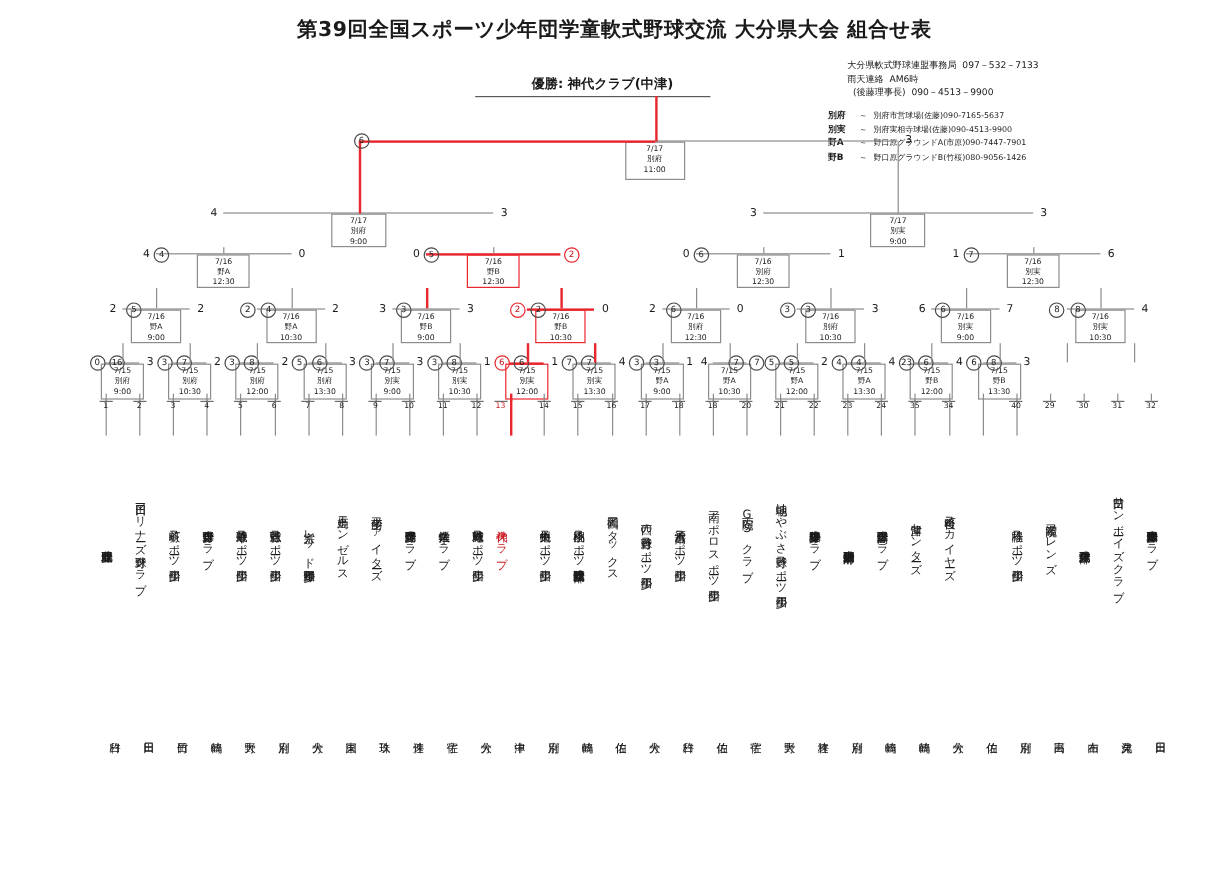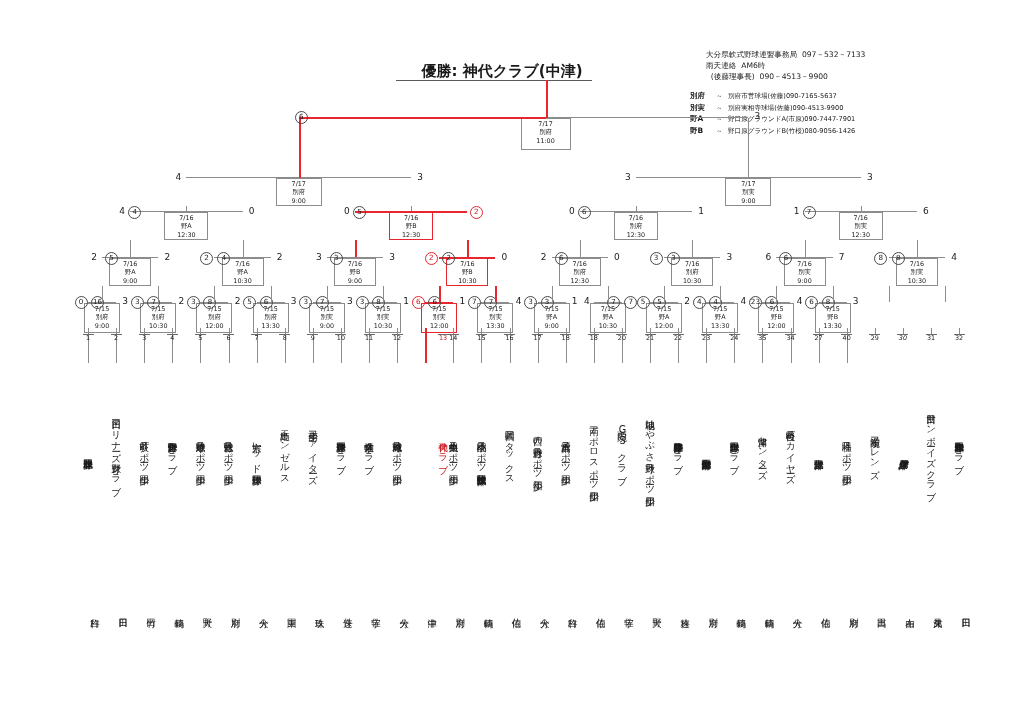--- a/index.html
+++ b/index.html
@@ -24,21 +24,21 @@
   #info-right{top:50px;left:706px;}
   #venue-legend{top:90px;left:690px;font-size:6.6px;line-height:1.58;}
   .vl-row{display:flex;align-items:baseline;}
   .vl-code{width:26px;font-weight:bold;font-size:7.4px;}
   .vl-tilde{width:12px;}
   .vl-desc{white-space:pre;}
 
   
   #champion{
     top:62px;left:382px;width:240px;text-align:center;
-    font-size:15px;font-weight:bold;
+    font-size:11px;font-weight:bold;
   }
   #champ-line{top:80px;left:396px;width:196px;height:1px;background:#5a5a5a;}
 
   
   .ln{background:#8c8c8c;}
   .ln.v{width:1px;}
   .ln.h{height:1px;}
   .ln.red{background:#e8262d;}
   .ln.red.v{width:2px;}
   .ln.red.h{height:2px;}
@@ -85,20 +85,21 @@
   .city-wrap{position:absolute;top:0;width:26px;text-align:center;}
 
   
   #footer{top:658px;left:366px;font-size:7.4px;line-height:1.6;white-space:pre;}
 </style>
 </head>
 <body>
 
 <div class="page">
 
+  <div class="abs" id="title">第39回全国スポーツ少年団学童軟式野球交流  大分県大会  組合せ表</div>
 
 
   <div class="abs info" id="info-right">大分県軟式野球連盟事務局  097－532－7133
 雨天連絡  AM6時
   (後藤理事長)  090－4513－9900</div>
 
   <div class="abs" id="venue-legend">
     <div class="vl-row">
       <span class="vl-code">別府</span>
       <span class="vl-tilde">～</span>
@@ -484,38 +485,37 @@
       <div class="team" style="left: 131.2px; top: 0px;"><span class="num">3</span><span class="nm">荻町スポーツ少年団</span></div>
       <div class="team" style="left: 159.3px; top: 0px;"><span class="num">4</span><span class="nm">少年野球吉野クラブ</span></div>
       <div class="team" style="left: 187.4px; top: 0px;"><span class="num">5</span><span class="nm">千歳野球スポーツ少年団</span></div>
       <div class="team" style="left: 215.5px; top: 0px;"><span class="num">6</span><span class="nm">吉弘野球スポーツ少年団</span></div>
       <div class="team" style="left: 243.6px; top: 0px;"><span class="num">7</span><span class="nm">宗方レッド少年野球団</span></div>
       <div class="team" style="left: 271.7px; top: 0px;"><span class="num">8</span><span class="nm">姫島エンゼルス</span></div>
       <div class="team" style="left: 299.8px; top: 0px;"><span class="num">9</span><span class="nm">南少年ファイターズ</span></div>
       <div class="team" style="left: 327.9px; top: 0px;"><span class="num">10</span><span class="nm">豊岡少年野球クラブ</span></div>
       <div class="team" style="left: 356px; top: 0px;"><span class="num">11</span><span class="nm">宇佐八幡クラブ</span></div>
       <div class="team" style="left: 384.1px; top: 0px;"><span class="num">12</span><span class="nm">城南野球スポーツ少年団</span></div>
-      <div class="team champ" style="left: 430px; top: 0px;"><span class="num">13</span><span class="nm">神代クラブ</span></div>
+      <div class="team champ" style="left: 404px; top: 0px;"><span class="num">13</span><span class="nm">神代クラブ</span></div>
       <div class="team" style="left: 440.3px; top: 0px;"><span class="num">14</span><span class="nm">亀川中央スポーツ少年団</span></div>
       <div class="team" style="left: 468.4px; top: 0px;"><span class="num">15</span><span class="nm">桃園小スポーツ少年団軟式野球部</span></div>
       <div class="team" style="left: 496.5px; top: 0px;"><span class="num">16</span><span class="nm">鶴岡アタックス</span></div>
       <div class="team" style="left: 524.6px; top: 0px;"><span class="num">17</span><span class="nm">西の台野球スポーツ少年団</span></div>
       <div class="team" style="left: 552.7px; top: 0px;"><span class="num">18</span><span class="nm">市浜戸高スポーツ少年団</span></div>
       <div class="team" style="left: 580.8px; top: 0px;"><span class="num">18</span><span class="nm">南アポロスポーツ少年団</span></div>
       <div class="team" style="left: 608.9px; top: 0px;"><span class="num">20</span><span class="nm">丙院GSクラブ</span></div>
       <div class="team" style="left: 637px; top: 0px;"><span class="num">21</span><span class="nm">朝地はやぶさ野球スポーツ少年団</span></div>
       <div class="team" style="left: 665.1px; top: 0px;"><span class="num">22</span><span class="nm">杵築隊牛少年野球クラブ</span></div>
       <div class="team" style="left: 693.2px; top: 0px;"><span class="num">23</span><span class="nm">別府大平山少年野球部</span></div>
       <div class="team" style="left: 721.3px; top: 0px;"><span class="num">24</span><span class="nm">高田少年野球クラブ</span></div>
       <div class="team" style="left: 749.4px; top: 0px;"><span class="num">35</span><span class="nm">津留センターズ</span></div>
       <div class="team" style="left: 777.5px; top: 0px;"><span class="num">34</span><span class="nm">後町台スカイヤーズ</span></div>
-      <div class="team" style="left: 805.6px; top: 0px;"><span class="num">27</span><span class="nm">上人少年野球部</span></div>
       <div class="team" style="left: 833.7px; top: 0px;"><span class="num">40</span><span class="nm">桂陽スポーツ少年団</span></div>
       <div class="team" style="left: 861.8px; top: 0px;"><span class="num">29</span><span class="nm">湯布院フレンズ</span></div>
-      <div class="team" style="left: 889.9px; top: 0px; font-style: italic;"><span class="num">30</span><span class="nm">津久見少年野球部</span></div>
+      <div class="team" style="left: 889.9px; top: 0px;"><span class="num">30</span><span class="nm">津久見少年野球部</span></div>
       <div class="team" style="left: 918px; top: 0px;"><span class="num">31</span><span class="nm">日田サンボーイズクラブ</span></div>
       <div class="team" style="left: 946.1px; top: 0px;"><span class="num">32</span><span class="nm">和田知水少年野球クラブ</span></div>
     </div>
 
   <div class="abs" id="cities">
       <div class="city-wrap" style="left: 75px;"><span class="city" style="position: relative; left: 0px;">臼杵</span></div>
       <div class="city-wrap" style="left: 103.1px;"><span class="city" style="position: relative; left: 0px;">日田</span></div>
       <div class="city-wrap" style="left: 131.2px;"><span class="city" style="position: relative; left: 0px;">竹田</span></div>
       <div class="city-wrap" style="left: 159.3px;"><span class="city" style="position: relative; left: 0px;">鶴崎</span></div>
       <div class="city-wrap" style="left: 187.4px;"><span class="city" style="position: relative; left: 0px;">大野</span></div>

